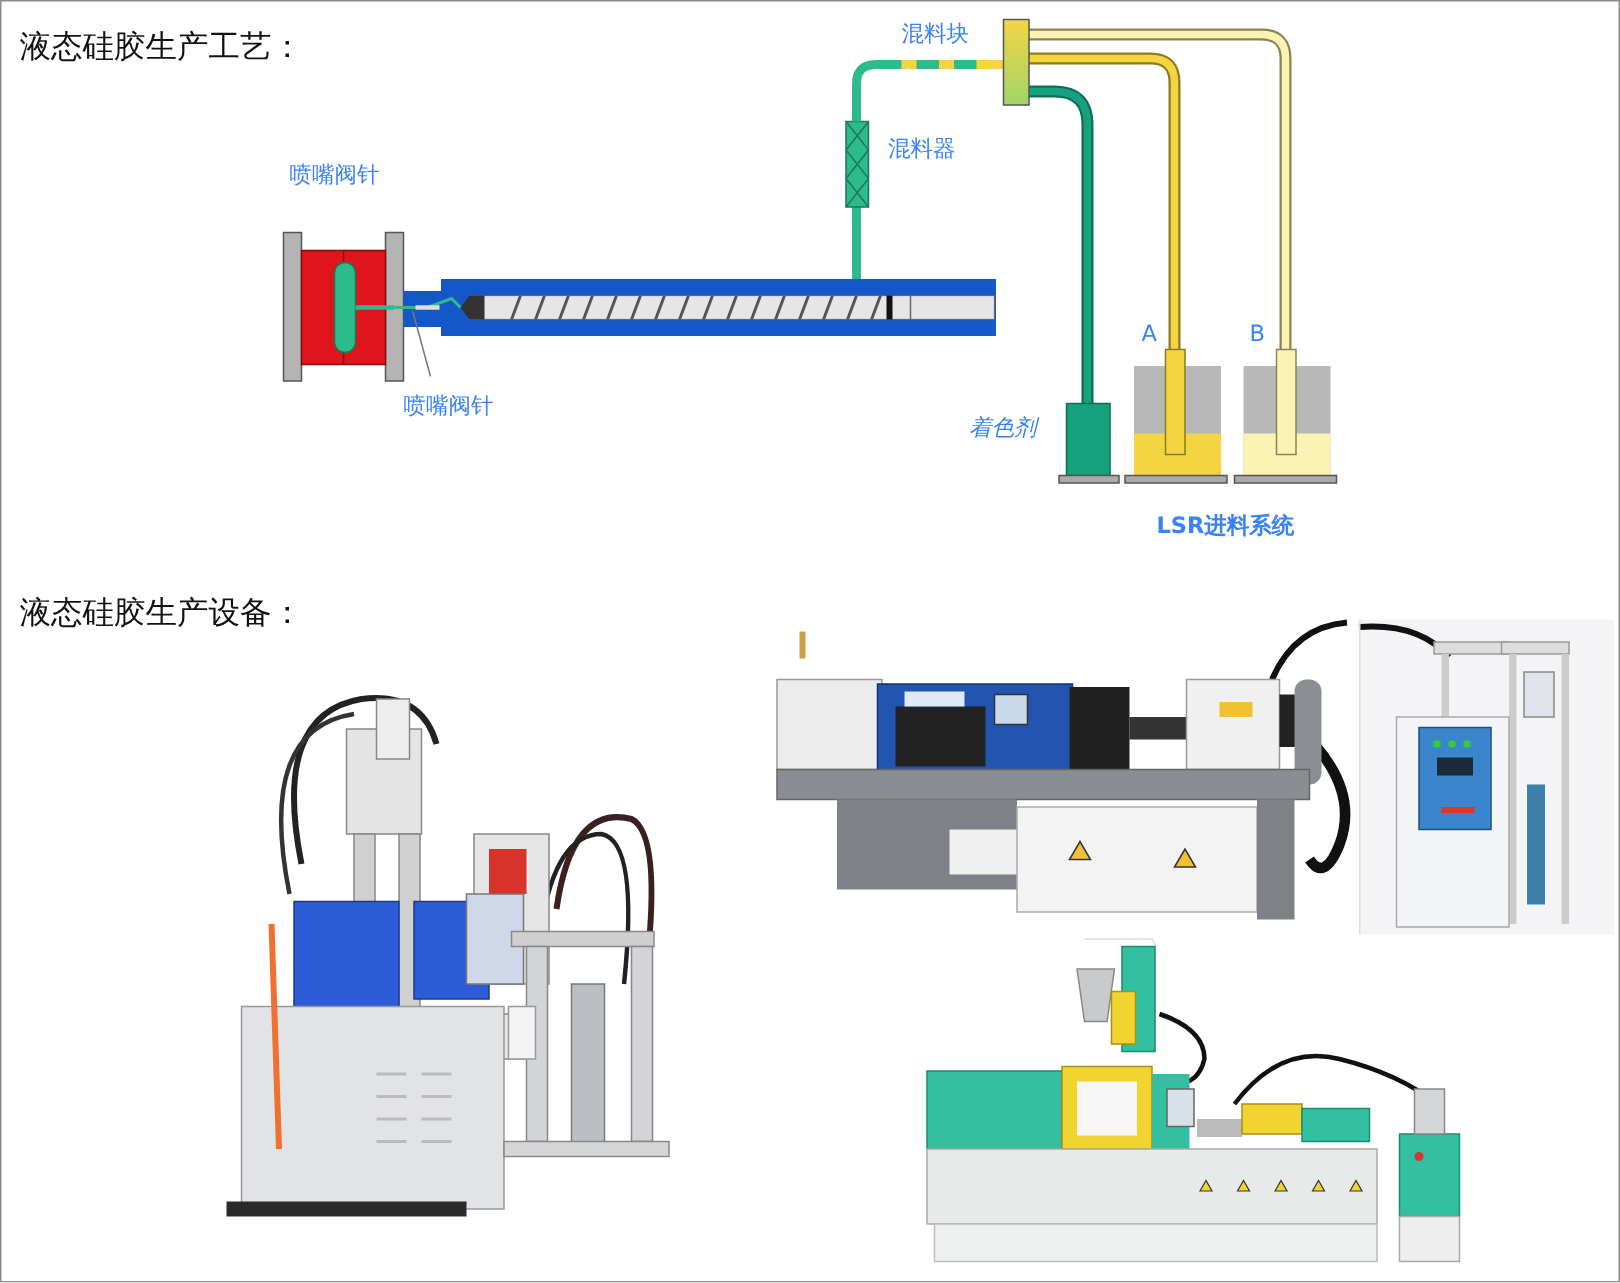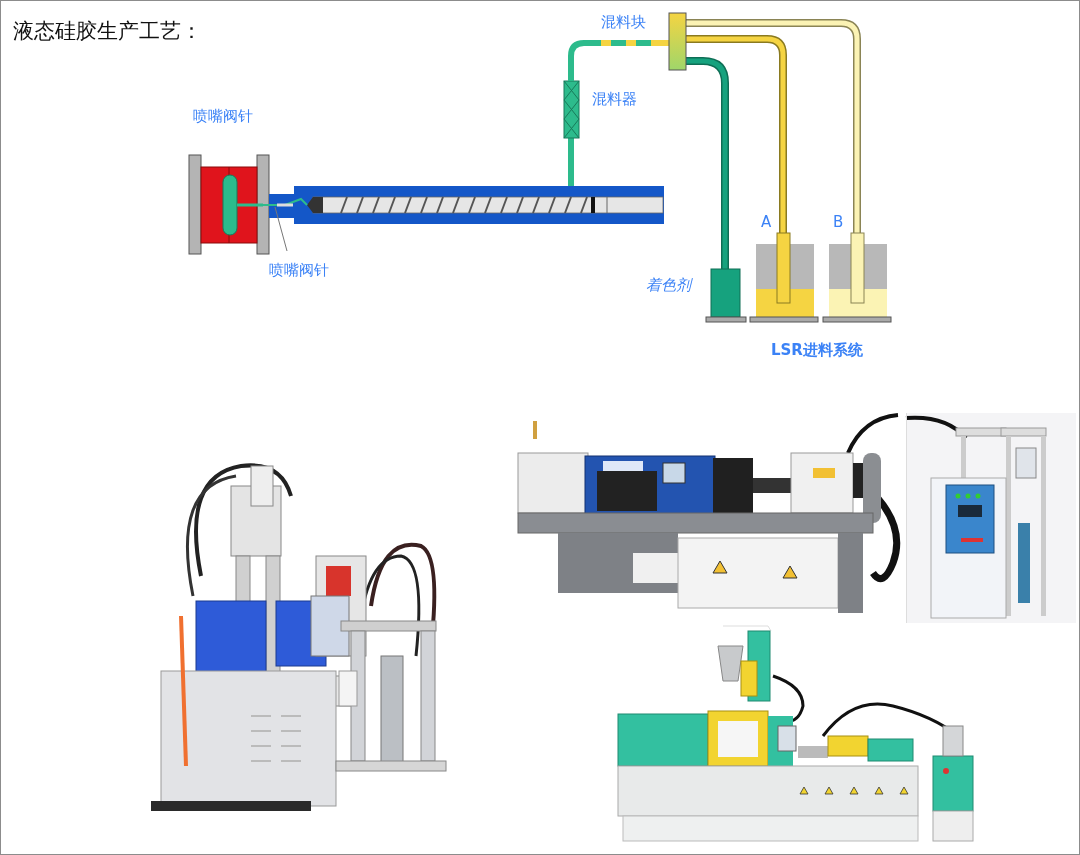--- a/index.html
+++ b/index.html
@@ -110,20 +110,21 @@
     <div class="lbl" style="left:192px;top:106px;">喷嘴阀针</div>
     <div class="lbl" style="left:268px;top:260px;">喷嘴阀针</div>
     <div class="lbl" style="left:600px;top:12px;">混料块</div>
     <div class="lbl" style="left:591px;top:89px;text-align:center;">混料器</div>
     <div class="lbl" style="left:645px;top:275px;font-style:italic;">着色剂</div>
     <div class="lbl" style="left:760px;top:212px;">A</div>
     <div class="lbl" style="left:832px;top:212px;">B</div>
     <div class="lbl" style="left:770px;top:340px;font-weight:bold;">LSR进料系统</div>
   </div>
 
+  <div class="heading h2">液态硅胶生产设备：</div>
 
   <svg class="photo" style="left:140px;top:445px;" width="320" height="375" viewBox="0 0 320 375">
     <path d="M60 130 Q40 30 100 20 Q140 15 150 50" fill="none" stroke="#222" stroke-width="4"></path>
     <path d="M52 150 Q30 40 95 30" fill="none" stroke="#333" stroke-width="3"></path>
     <path d="M230 160 Q240 90 280 100 Q300 110 290 200" fill="none" stroke="#3a2020" stroke-width="4"></path>
     <path d="M220 170 Q230 110 260 110 Q285 115 275 210" fill="none" stroke="#222" stroke-width="3"></path>
     <rect x="90" y="40" width="50" height="70" fill="#e4e4e4" stroke="#888"></rect>
     <rect x="110" y="20" width="22" height="40" fill="#eee" stroke="#888"></rect>
     <rect x="95" y="110" width="14" height="120" fill="#d0d0d0" stroke="#888"></rect>
     <rect x="125" y="110" width="14" height="120" fill="#d0d0d0" stroke="#888"></rect>

